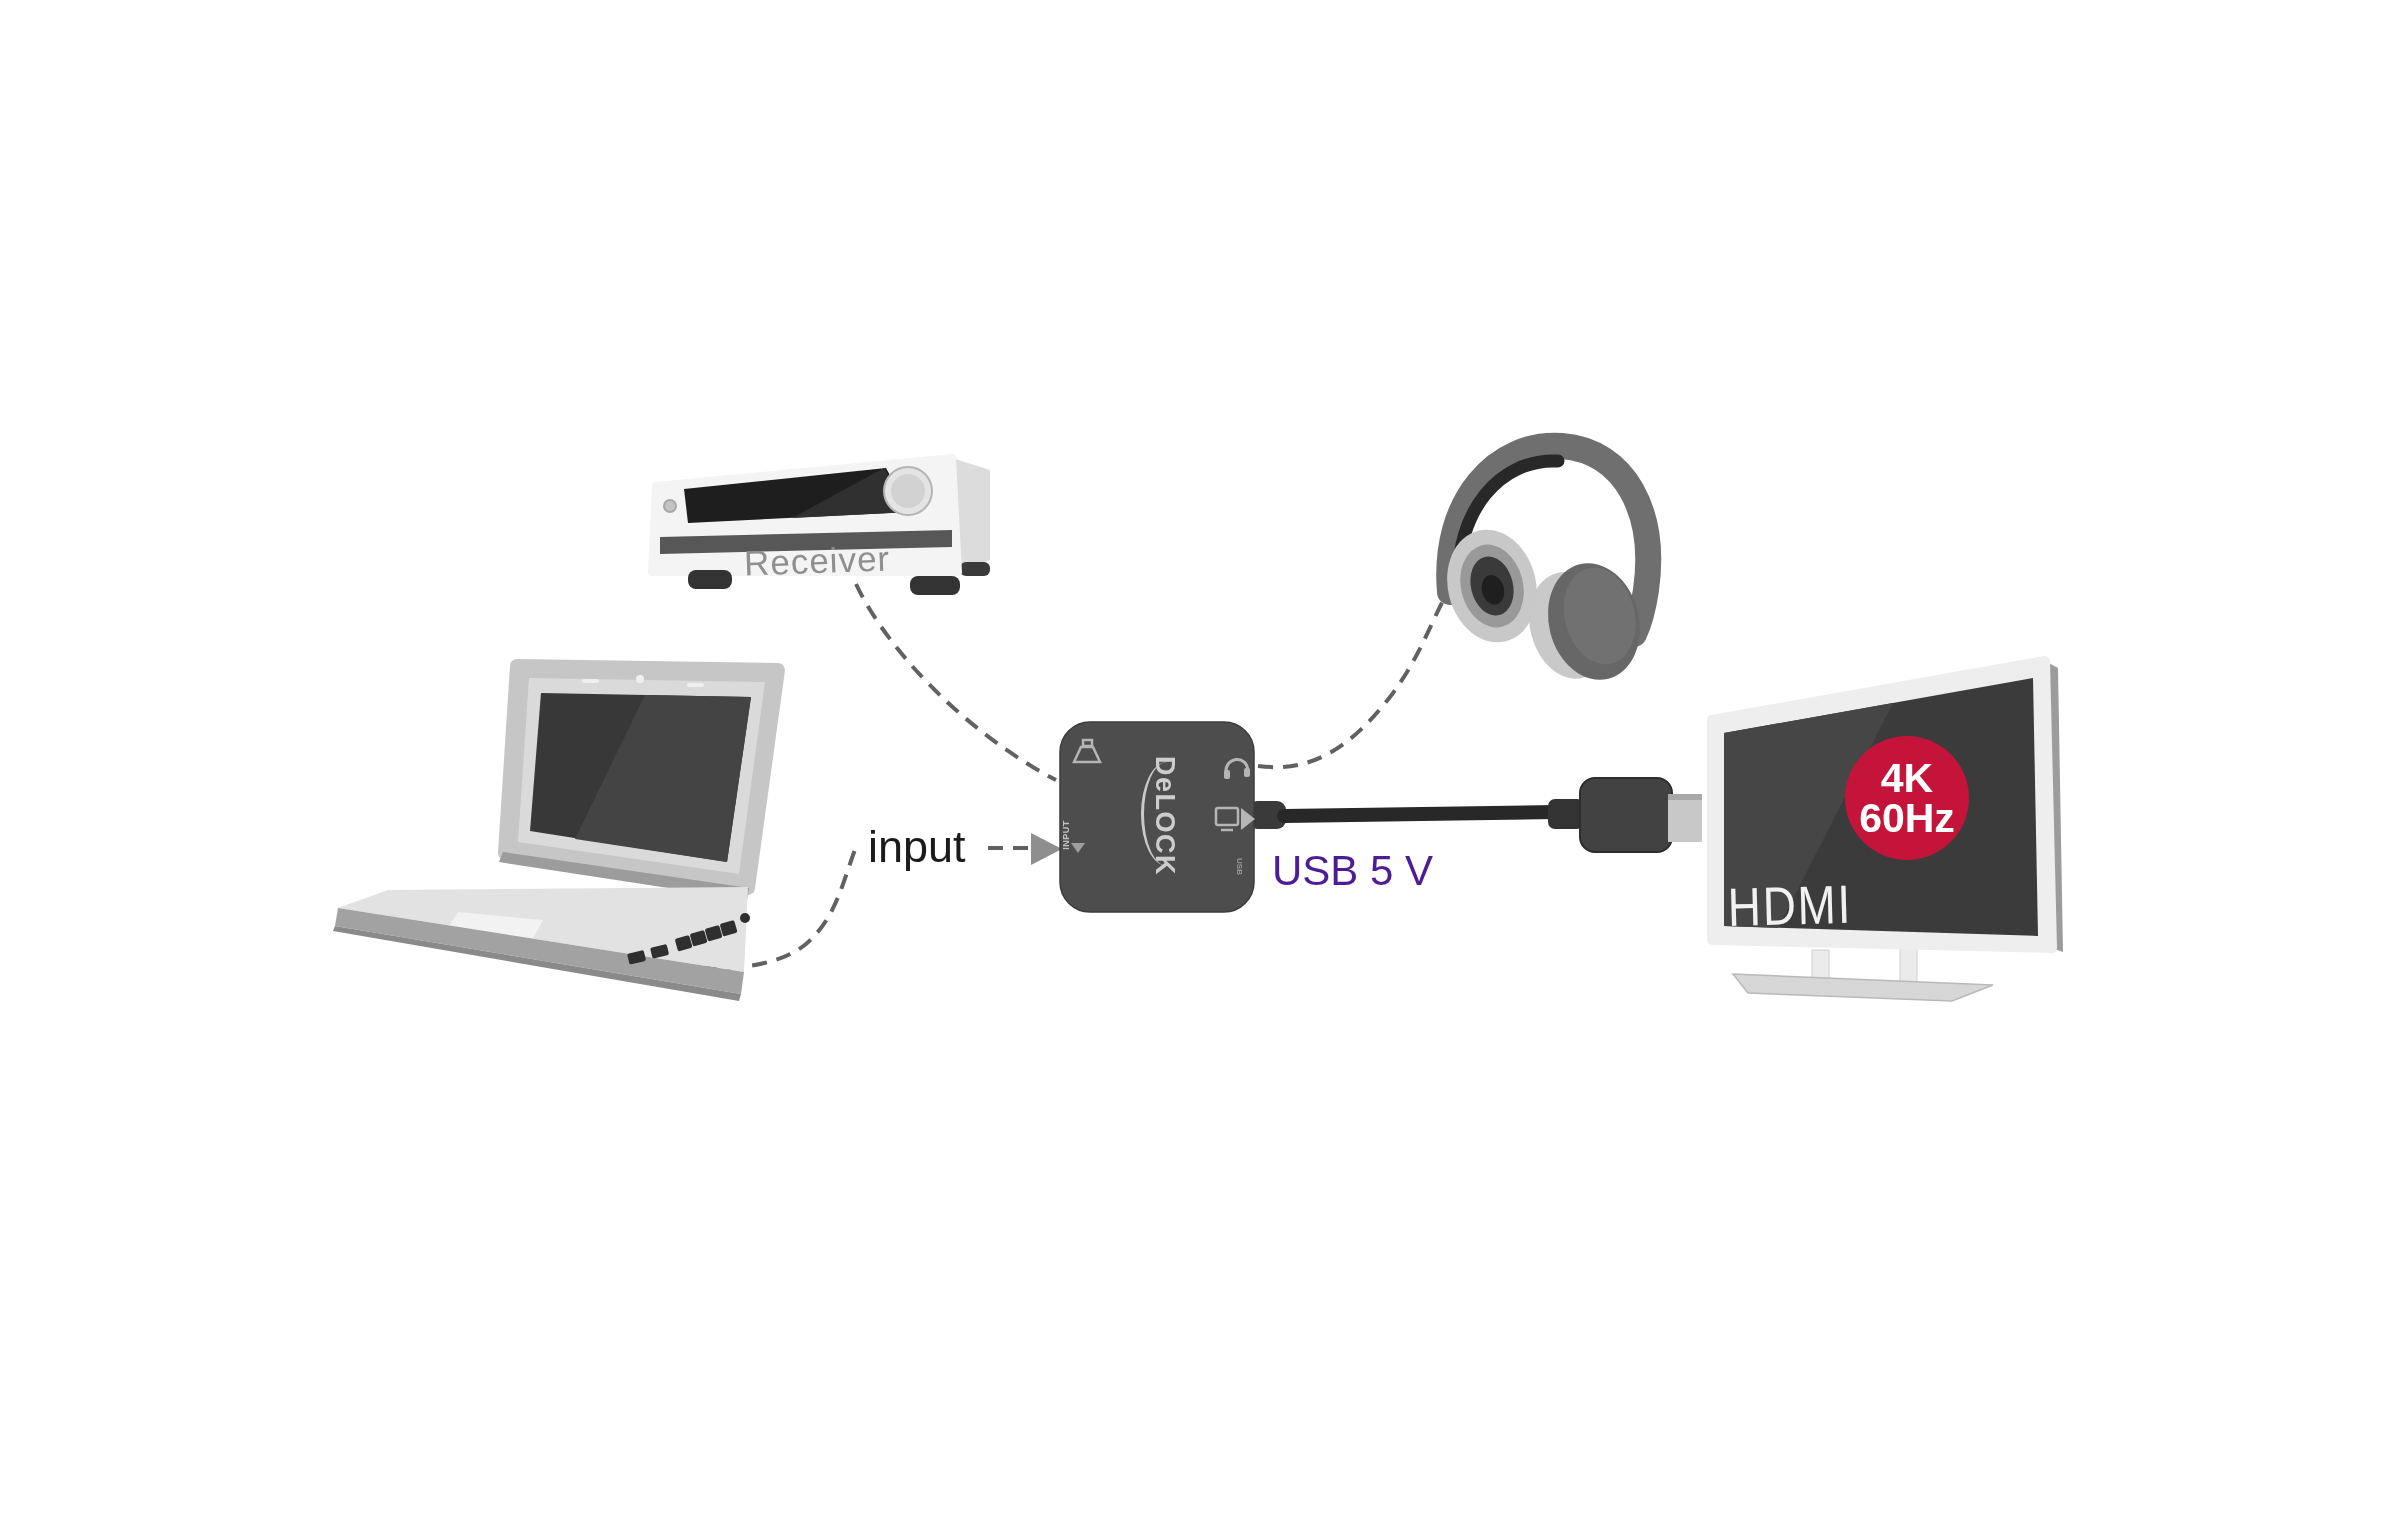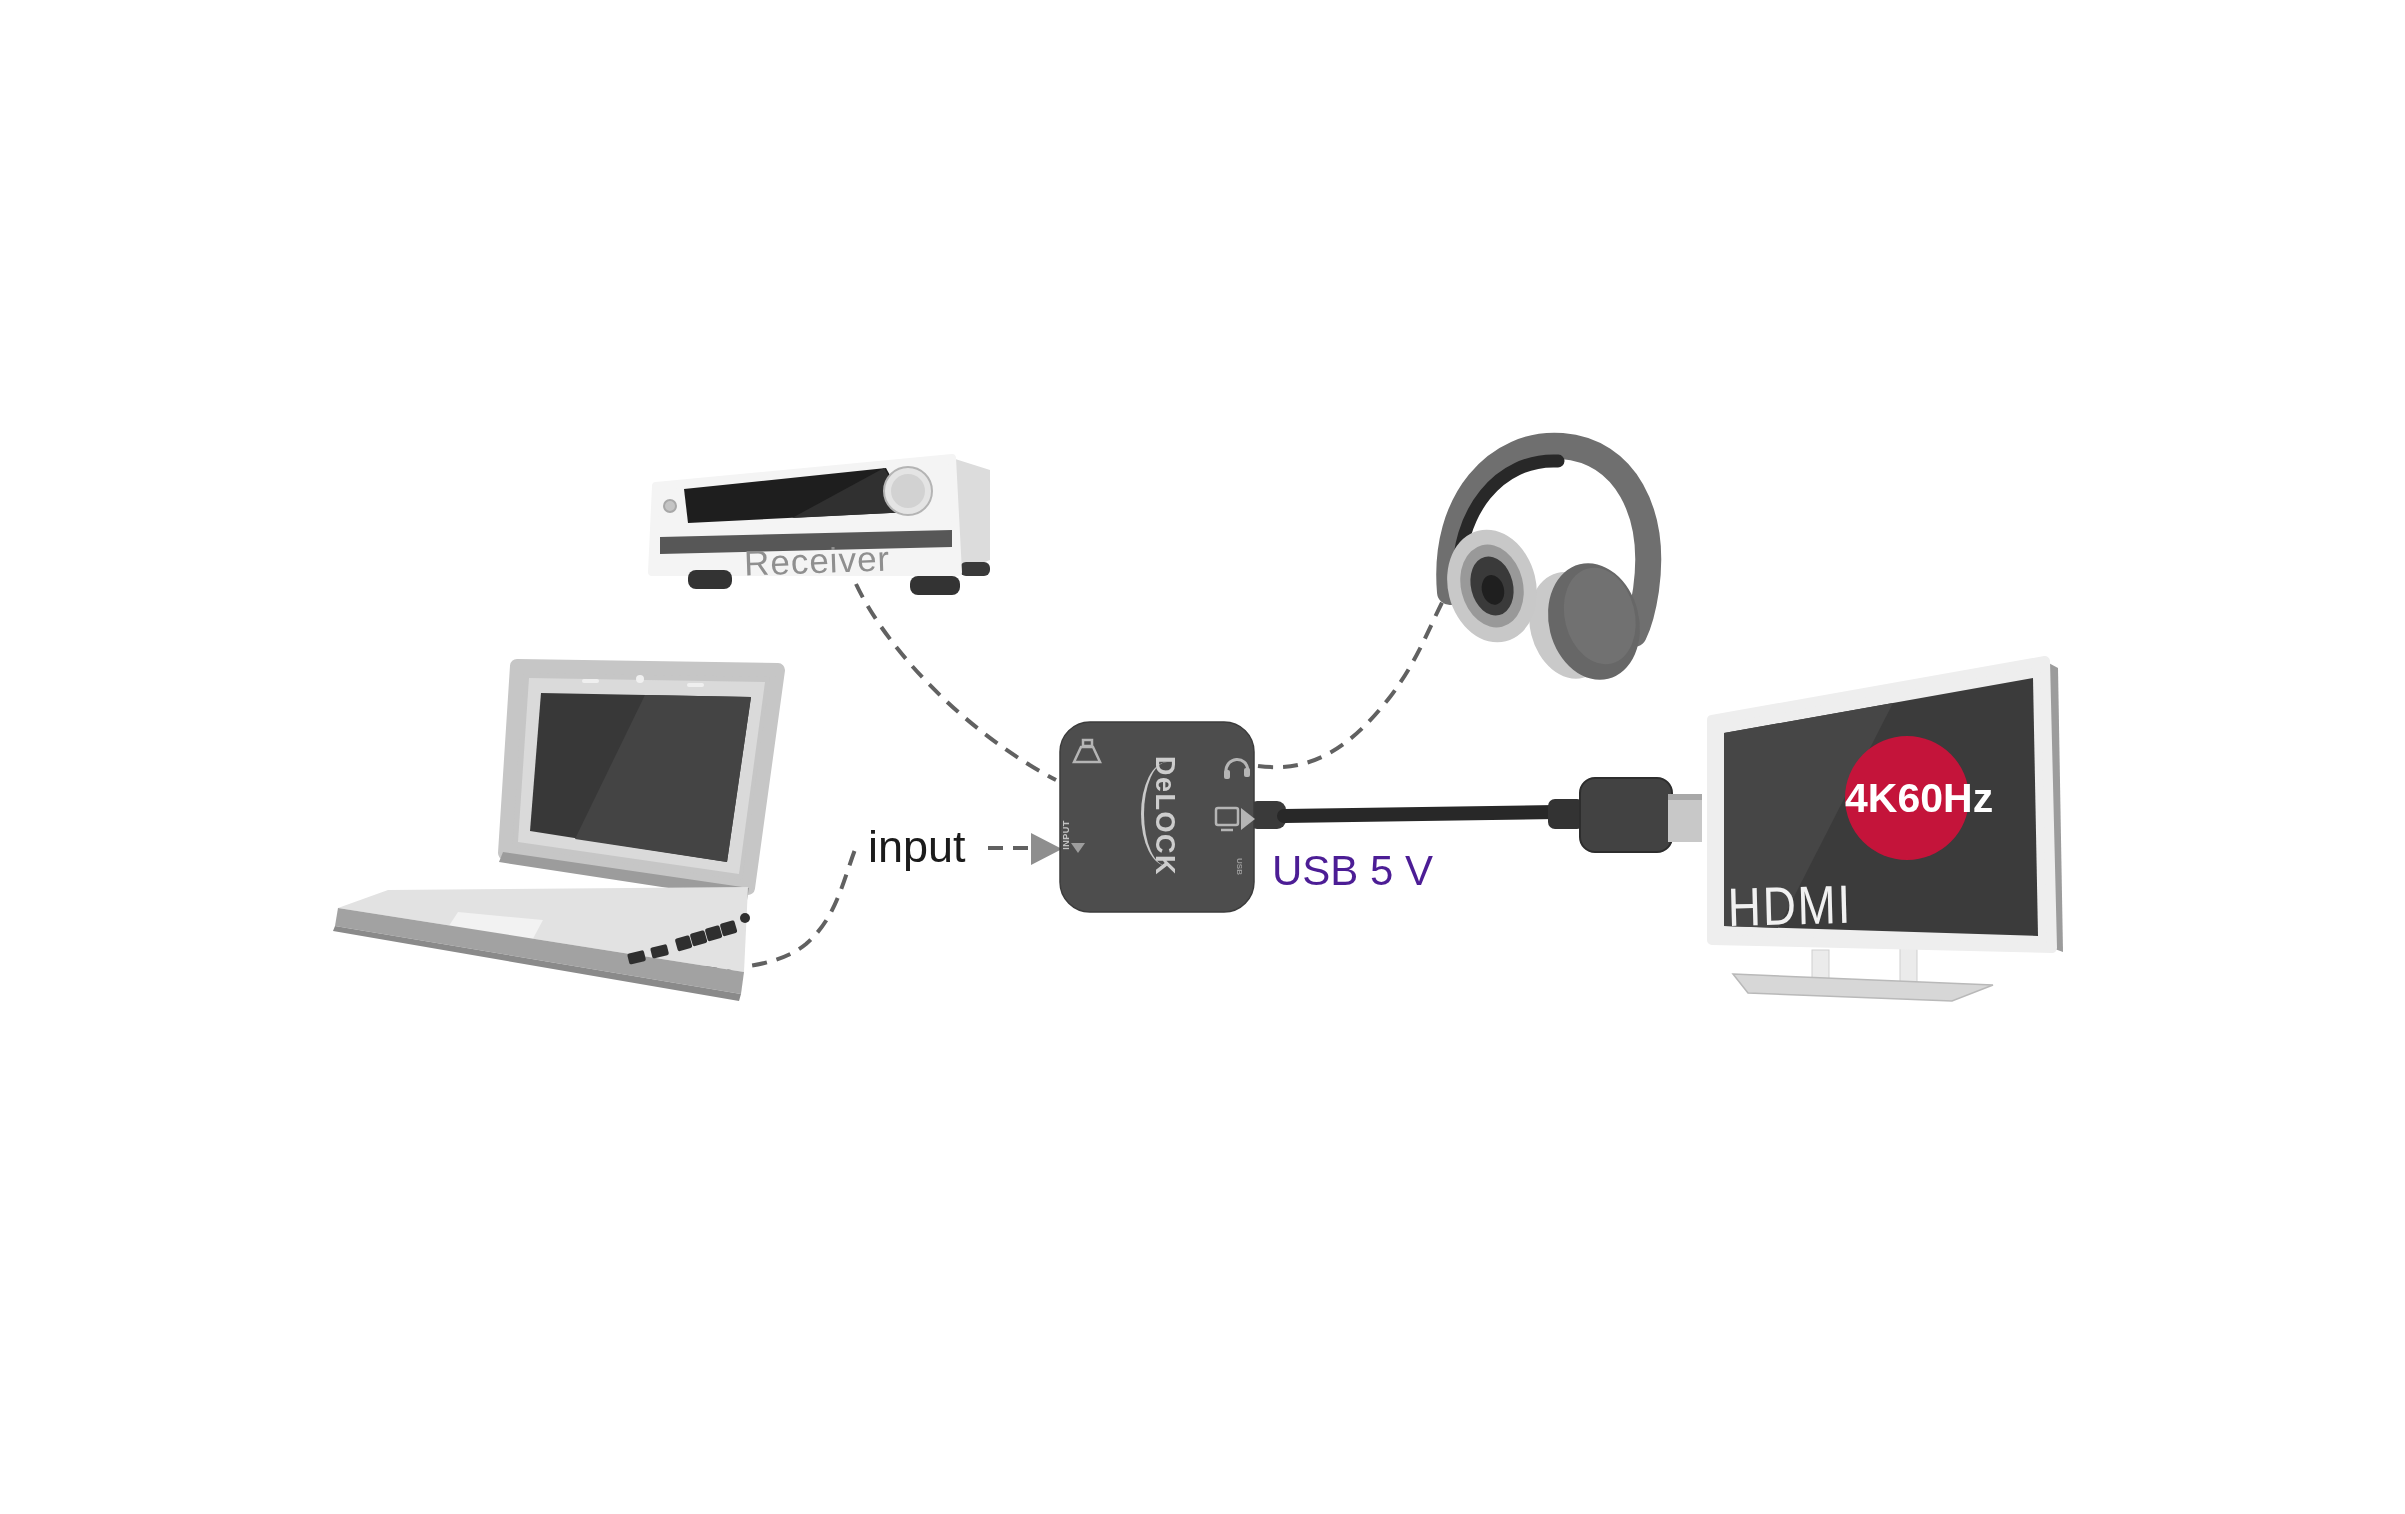--- a/index.html
+++ b/index.html
@@ -8,21 +8,21 @@
     font-family:"Liberation Sans",sans-serif;overflow:hidden;
   }
   .art{position:absolute;left:0;top:0;}
   .lbl{position:absolute;white-space:nowrap;}
   .receiver-label{left:744px;top:541px;font-size:35px;color:#8f8f8f;transform:rotate(-2deg);letter-spacing:1px;}
   .input-label{left:868px;top:821px;font-size:45px;color:#1b1b1b;}
   .usb-label{left:1272px;top:847px;font-size:42px;color:#4c1d95;}
   .hdmi-label{left:1727px;top:876px;font-size:54px;color:#f1f1f1;transform:rotate(-1.5deg) scaleX(.85);transform-origin:left top;letter-spacing:2px;}
   .badge{
     position:absolute;left:1845px;top:736px;width:124px;height:124px;border-radius:50%;
-    display:flex;align-items:center;
+    display:flex;flex-direction:column;align-items:center;justify-content:center;
     color:#fff;font-weight:bold;font-size:41px;line-height:0.98;
   }
   .brand{
     position:absolute;left:1087px;top:793px;width:140px;height:46px;
     transform:rotate(90deg);display:flex;align-items:flex-start;justify-content:center;
   }
   .brand-text{font-size:27px;font-weight:bold;color:#cdcdcd;letter-spacing:1.5px;}
   .brand-swoosh{position:absolute;left:16px;top:6px;width:104px;height:30px;
     border-bottom:3px solid #c9c9c9;border-radius:0 0 60% 60%/0 0 95% 95%;}
   .port-mini{position:absolute;font-weight:bold;color:#c2c2c2;}

